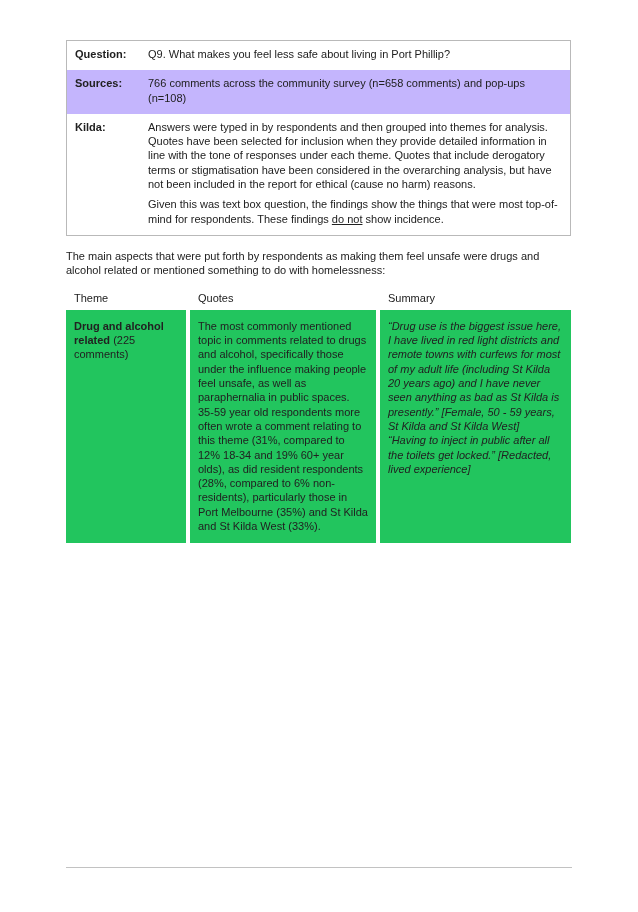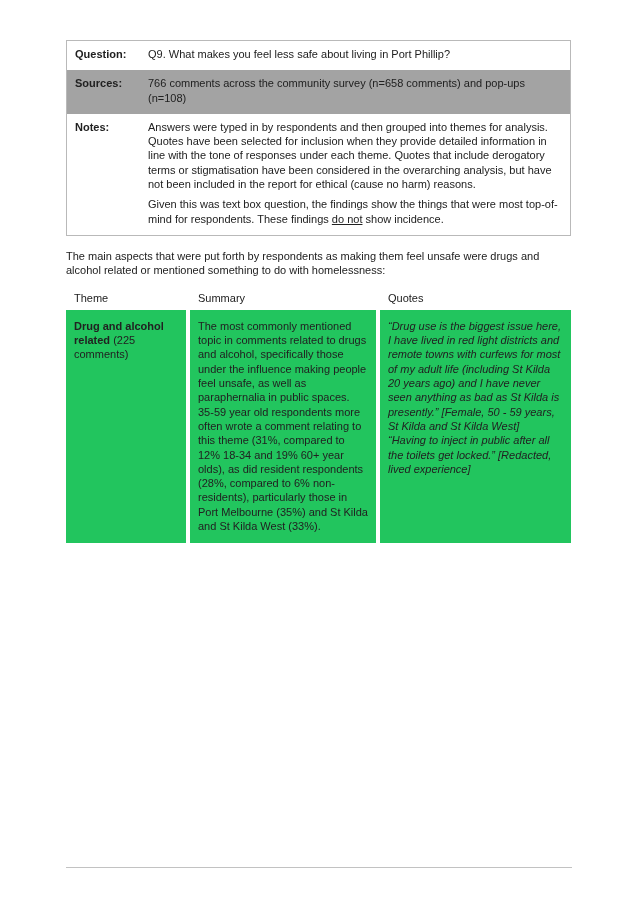--- a/index.html
+++ b/index.html
@@ -12,21 +12,21 @@
     color: #212121;
     font-size: 11px;
     line-height: 14.3px;
     overflow: hidden;
   }
   .content { position: absolute; left: 66px; top: 40px; width: 505px; }
 
   
   .info-table { border: 1px solid #b9b9b9; }
   .info-row { display: grid; grid-template-columns: 81px 1fr; }
-  .info-row.alt { background: #a3a3a3; }
+  .info-row.alt { background: #c4b5fd; }
   .info-label { font-weight: bold; padding: 6px 6px 6px 8px; }
   .info-value { padding: 6px 10px 9px 0; }
   .info-value p { margin: 0; }
   .info-value p + p { margin-top: 6px; }
   .u { text-decoration: underline; }
 
   
   .intro { margin: 13px 0 11px 0; }
 
   
@@ -61,35 +61,35 @@
     <div class="info-table">
       <div class="info-row">
         <div class="info-label">Question:</div>
         <div class="info-value">Q9. What makes you feel less safe about living in Port Phillip?</div>
       </div>
       <div class="info-row alt">
         <div class="info-label">Sources:</div>
         <div class="info-value">766 comments across the community survey (n=658 comments) and pop-ups (n=108)</div>
       </div>
       <div class="info-row">
-        <div class="info-label">Notes:</div>
+        <div class="info-label">Kilda:</div>
         <div class="info-value">
           <p>Answers were typed in by respondents and then grouped into themes for analysis. Quotes have been selected for inclusion when they provide detailed information in line with the tone of responses under each theme. Quotes that include derogatory terms or stigmatisation have been considered in the overarching analysis, but have not been included in the report for ethical (cause no harm) reasons.</p>
           <p><span>Given this was text box question, the findings show the things that were most top-of-mind for respondents. These findings </span><span class="u">do not</span><span> show incidence.</span></p>
         </div>
       </div>
     </div>
 
     <p class="intro">The main aspects that were put forth by respondents as making them feel unsafe were drugs and alcohol related or mentioned something to do with homelessness:</p>
 
     <div class="theme-table">
       <div class="tt-grid tt-header">
         <div class="tt-hcell">Theme</div>
+        <div class="tt-hcell">Quotes</div>
         <div class="tt-hcell">Summary</div>
-        <div class="tt-hcell">Quotes</div>
       </div>
       <div class="tt-grid tt-body">
         <div class="tt-cell">
           <p><b>Drug and alcohol related</b><span> (225 comments)</span></p>
         </div>
         <div class="tt-cell">
           <p>The most commonly mentioned topic in comments related to drugs and alcohol, specifically those under the influence making people feel unsafe, as well as paraphernalia in public spaces.</p>
           <p>35-59 year old respondents more often wrote a comment relating to this theme (31%, compared to 12% 18-34 and 19% 60+ year olds), as did resident respondents (28%, compared to 6% non-residents), particularly those in Port Melbourne (35%) and  St Kilda and St Kilda West (33%).</p>
         </div>
         <div class="tt-cell quotes-cell">

